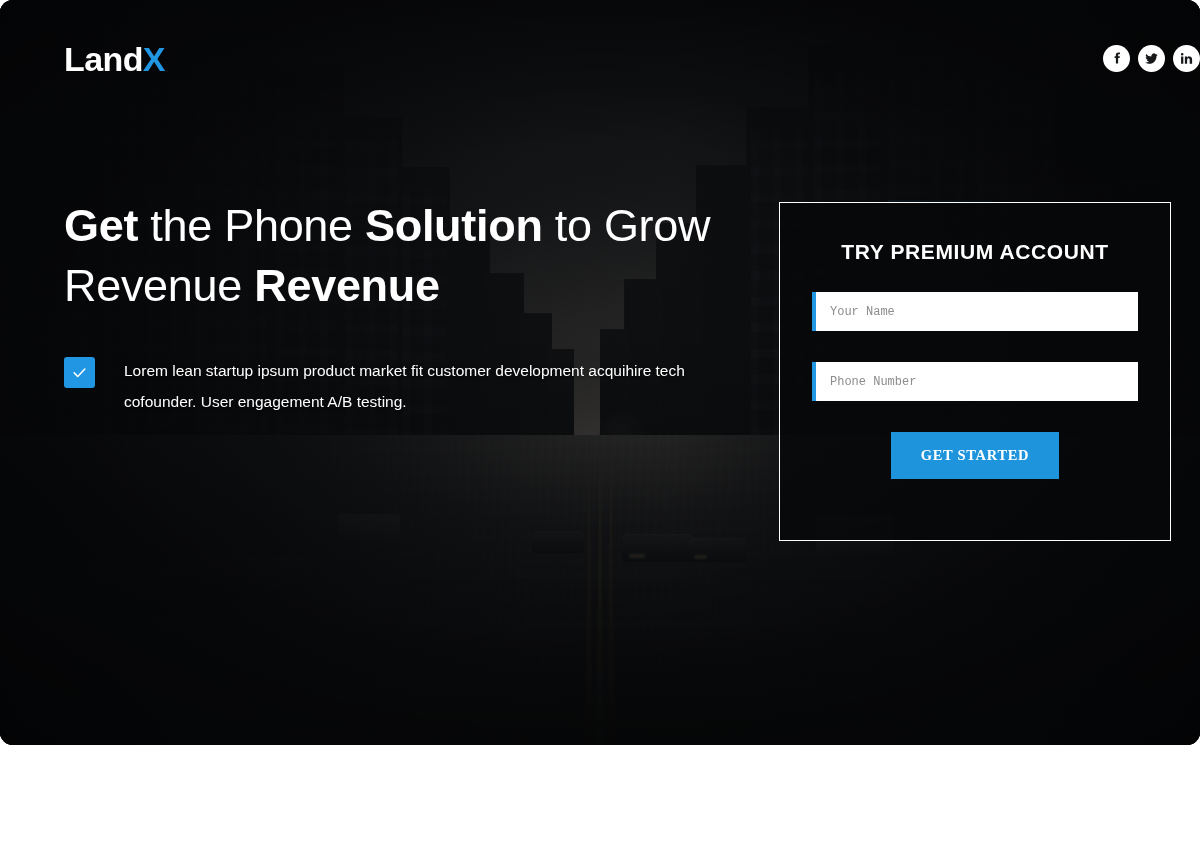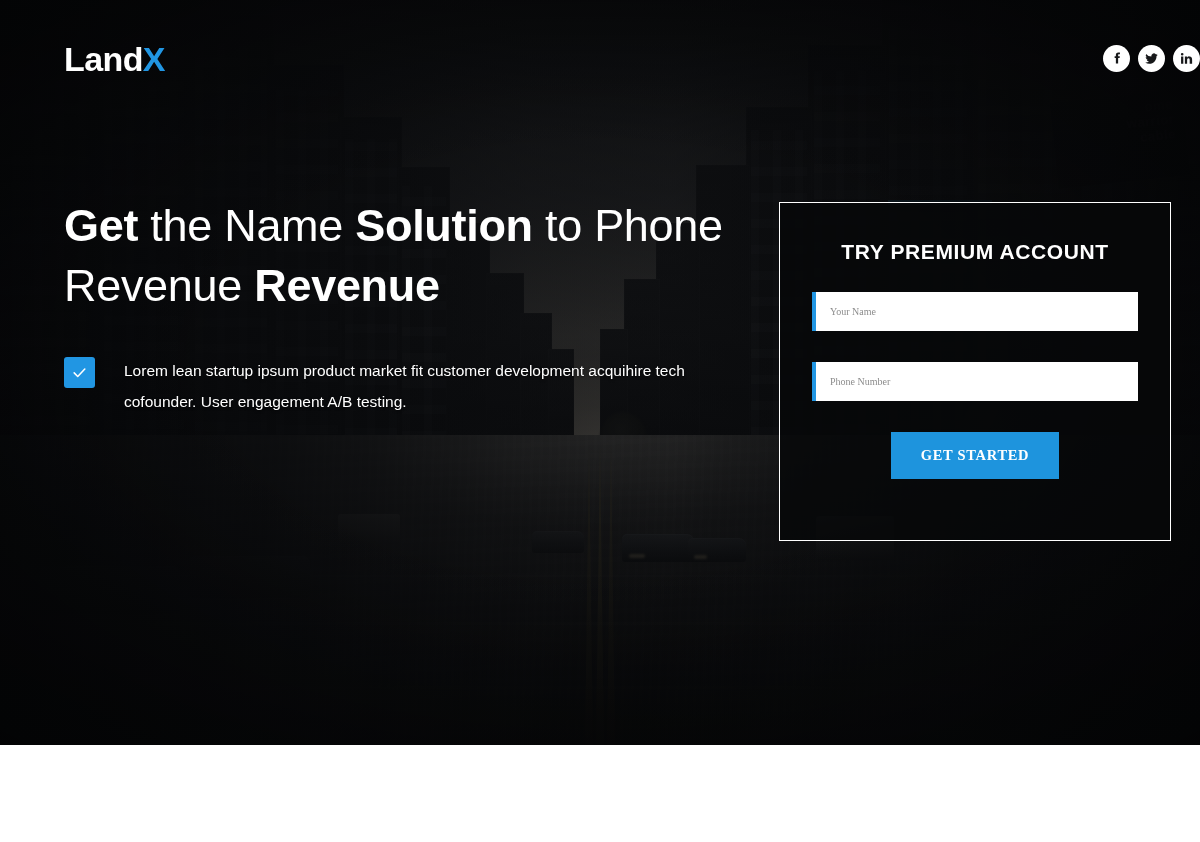--- a/index.html
+++ b/index.html
@@ -12,20 +12,21 @@
     overflow: hidden;
   }
 
   
   .hero {
     position: relative;
     width: 1200px;
     height: 745px;
     overflow: hidden;
     background: #404040;
+    border-radius: 13px;
   }
 
   
   .photo { position: absolute; inset: 0; overflow: hidden; }
 
   
   .sky {
     position: absolute;
     left: 0; top: 0; width: 1200px; height: 560px;
     background:
@@ -241,22 +242,22 @@
   .field-wrap::before {
     content: "";
     position: absolute; left: 0; top: 0; bottom: 0; width: 4px;
     background: #2196e3;
   }
   .field {
     width: 100%; height: 100%;
     border: 0; outline: 0;
     background: transparent;
     padding: 0 22px 0 18px;
-    font-family: Liberation Serif, serif;
-    font-size: 10px;
+    font-family: Liberation Mono, monospace;
+    font-size: 12px;
     color: #333333;
   }
   .field::placeholder { color: #8c8c8c; opacity: 1; }
 
   .cta-row { display: flex; justify-content: center; margin-top: 2px; }
   .cta {
     border: 0;
     background: #1e94dd;
     color: #ffffff;
     font-family: Liberation Serif, serif;
@@ -353,21 +354,21 @@
         </svg>
       </a>
       <a class="soc" href="#" aria-label="LinkedIn">
         <svg width="15" height="15" viewBox="0 0 24 24" aria-hidden="true">
           <path fill="#17181a" d="M6.9 20.5H3.3V8.9h3.6v11.6zM5.1 7.3a2.1 2.1 0 1 1 0-4.2 2.1 2.1 0 0 1 0 4.2zM20.7 20.5h-3.6v-5.7c0-1.4 0-3.1-1.9-3.1s-2.2 1.5-2.2 3v5.8H9.4V8.9H13v1.6h.1a3.9 3.9 0 0 1 3.5-1.9c3.7 0 4.4 2.4 4.4 5.6v6.3z"></path>
         </svg>
       </a>
     </div>
 
     <h1 class="headline">
-      <b>Get</b><span> the Name </span><b>Solution</b><span> to Phone</span><br>
+      <b>Get</b><span> the Phone </span><b>Solution</b><span> to Grow</span><br>
       <span>Revenue </span><b>Revenue</b>
     </h1>
 
     <div class="features">
       <div class="feature">
         <span class="tick">
           <svg width="17" height="17" viewBox="0 0 24 24" aria-hidden="true">
             <path d="M4.5 12.6l5 5L19.5 7" fill="none" stroke="#ffffff" stroke-width="2.2" stroke-linecap="round" stroke-linejoin="round"></path>
           </svg>
         </span>

